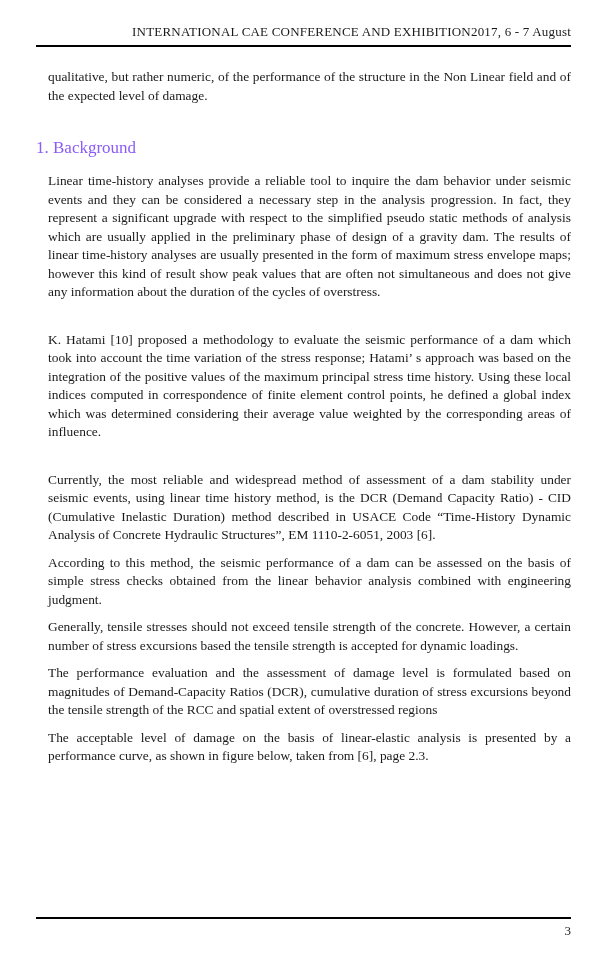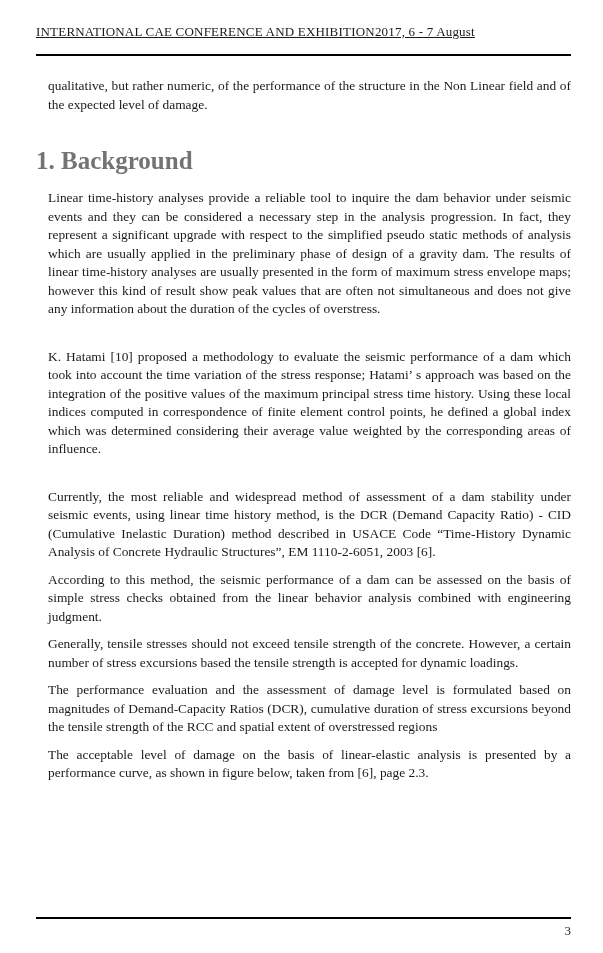--- a/index.html
+++ b/index.html
@@ -9,42 +9,41 @@
     height: 953px;
     background: #ffffff;
     font-family: "Liberation Serif", "DejaVu Serif", serif;
     color: #1a1a1a;
     overflow: hidden;
     margin: 0 auto;
   }
   .content { padding: 24px 32px 0 36px; }
   .running-header {
     display: flex;
-    justify-content: flex-start;
+    justify-content: flex-end;
     align-items: flex-end;
     font-size: 13px;
     letter-spacing: 0.2px;
-    padding-bottom: 14px;
+    padding-bottom: 5px;
     border-bottom: 2px solid #000000;
     white-space: nowrap;
-    text-decoration: underline;
   }
   .para {
     font-size: 13.4px;
     line-height: 18.5px;
     text-align: justify;
     margin: 0 0 9px 12px;
   }
   .intro { margin-top: 21px; }
   .gap { margin-bottom: 29px; }
   .section-heading {
     margin: 33px 0 14px 0;
-    font-size: 25px;
-    font-weight: bold;
-    color: #737373;
+    font-size: 17px;
+    font-weight: normal;
+    color: #8b5cf6;
     font-family: "Liberation Serif", "DejaVu Serif", serif;
   }
   .page-footer {
     position: absolute;
     left: 36px;
     right: 32px;
     top: 917px;
     border-top: 2px solid #000000;
   }
   .page-number {

